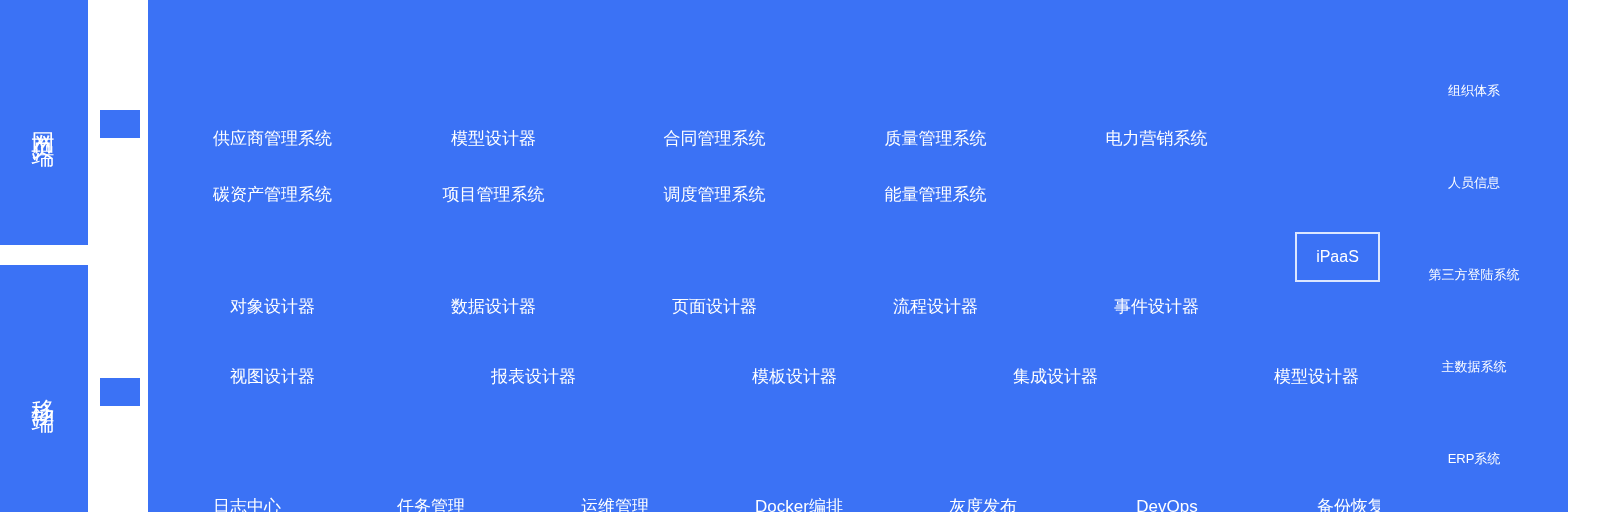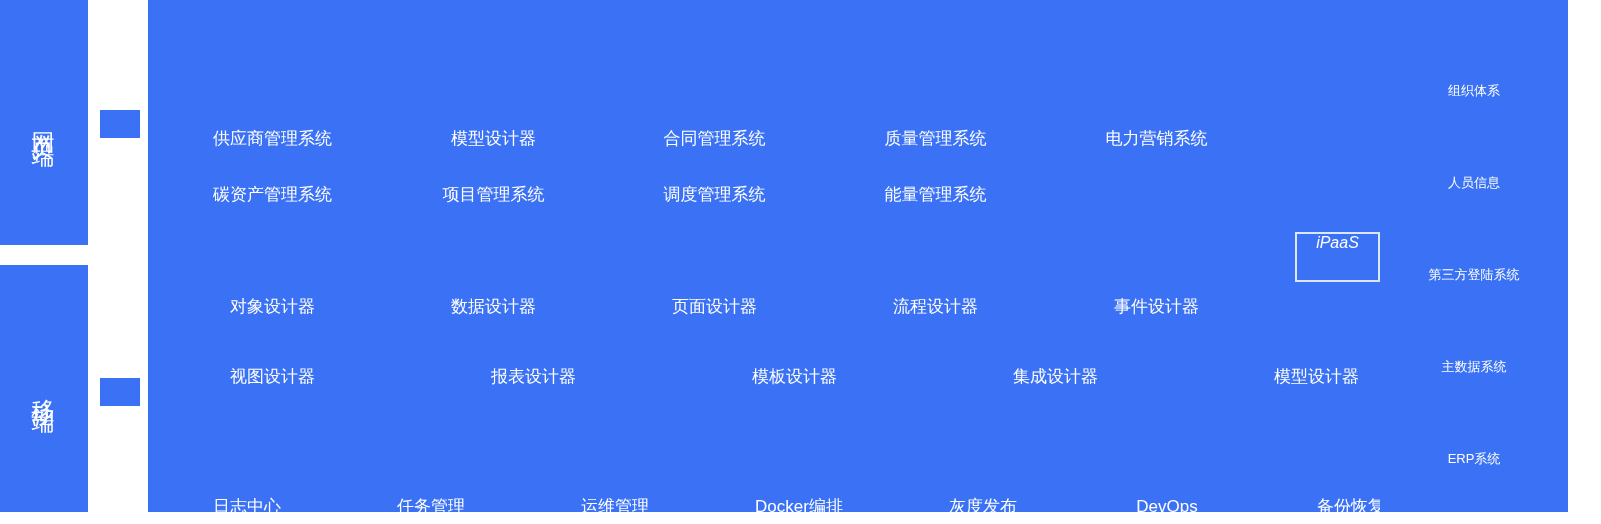--- a/index.html
+++ b/index.html
@@ -65,24 +65,23 @@
   .row-d2  { top: 317px; gap: 40px; }
   .row-ops { top: 447px; gap: 28px; }
   
   .ipaas {
     position: absolute;
     left: 1295px; top: 232px;
     width: 85px; height: 50px;
     background: #3b72f5;
     border: 2px solid #dbe6ff;
     color: #ffffff;
-    display: flex; align-items: flex-start; justify-content: center;
+    display: flex; align-items: center; justify-content: center;
     font-size: 16px;
     font-weight: 500;
-    font-style: italic;
   }
   
   .right {
     left: 1380px; top: 0;
     width: 188px; height: 512px;
     padding-top: 45px;
     display: flex;
     flex-direction: column;
   }
   .right .ext-item {

